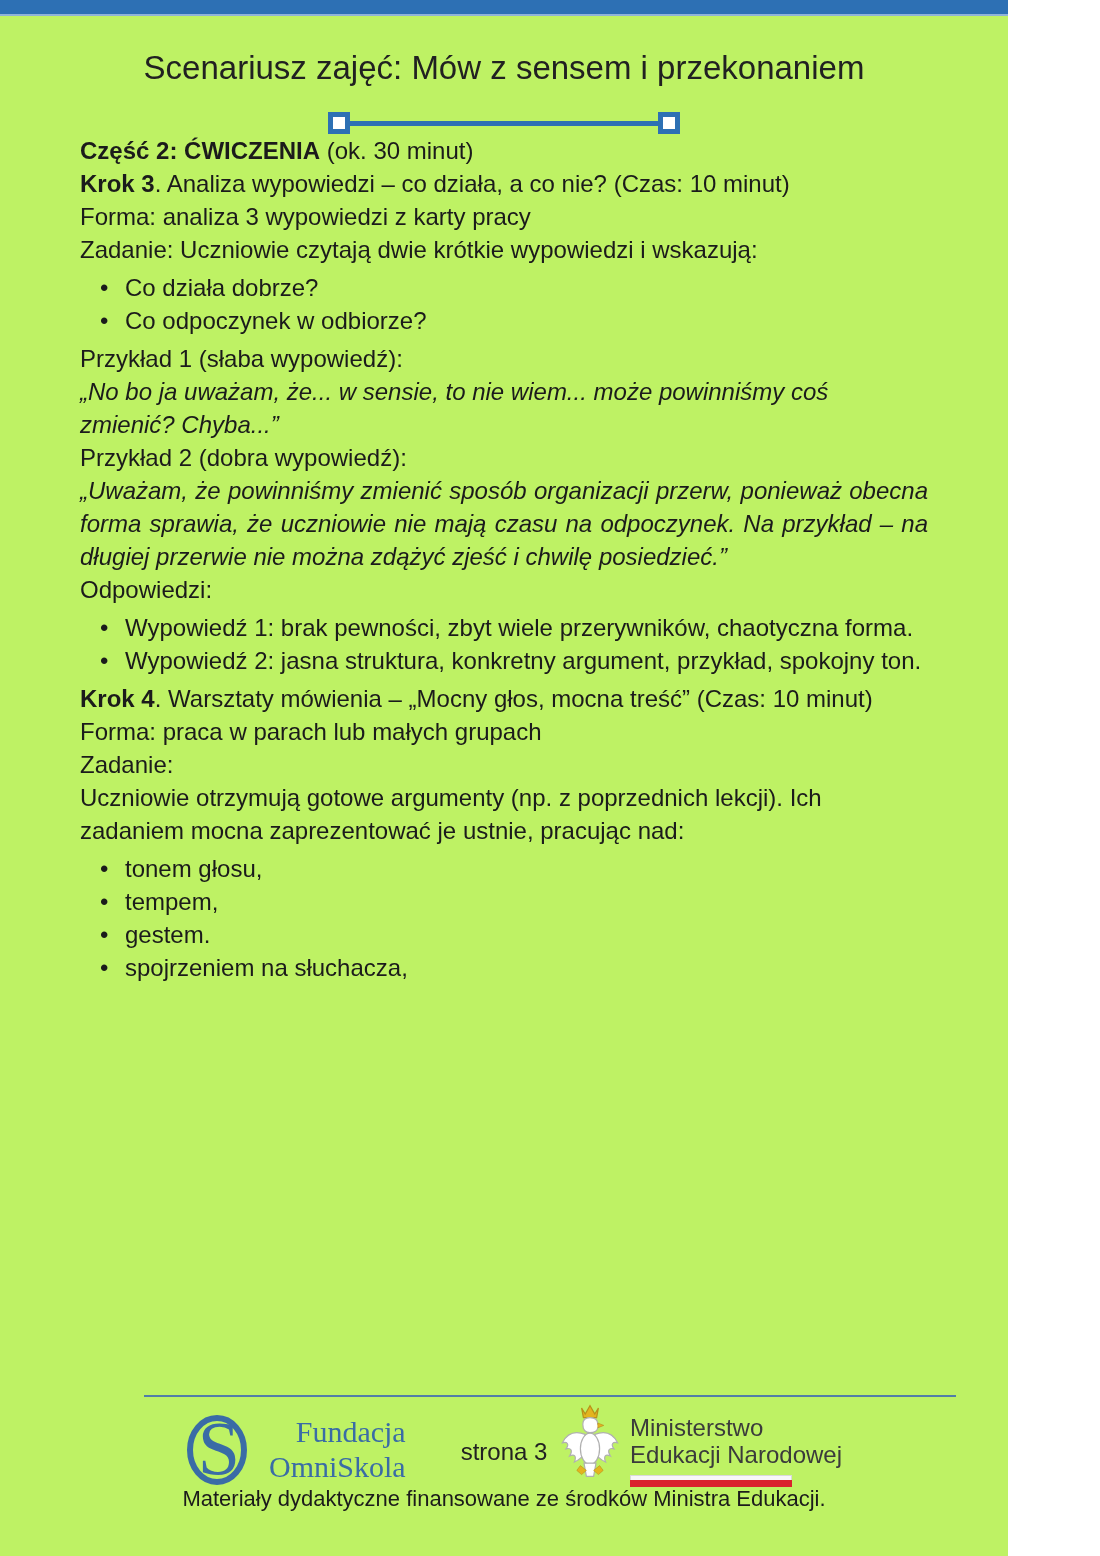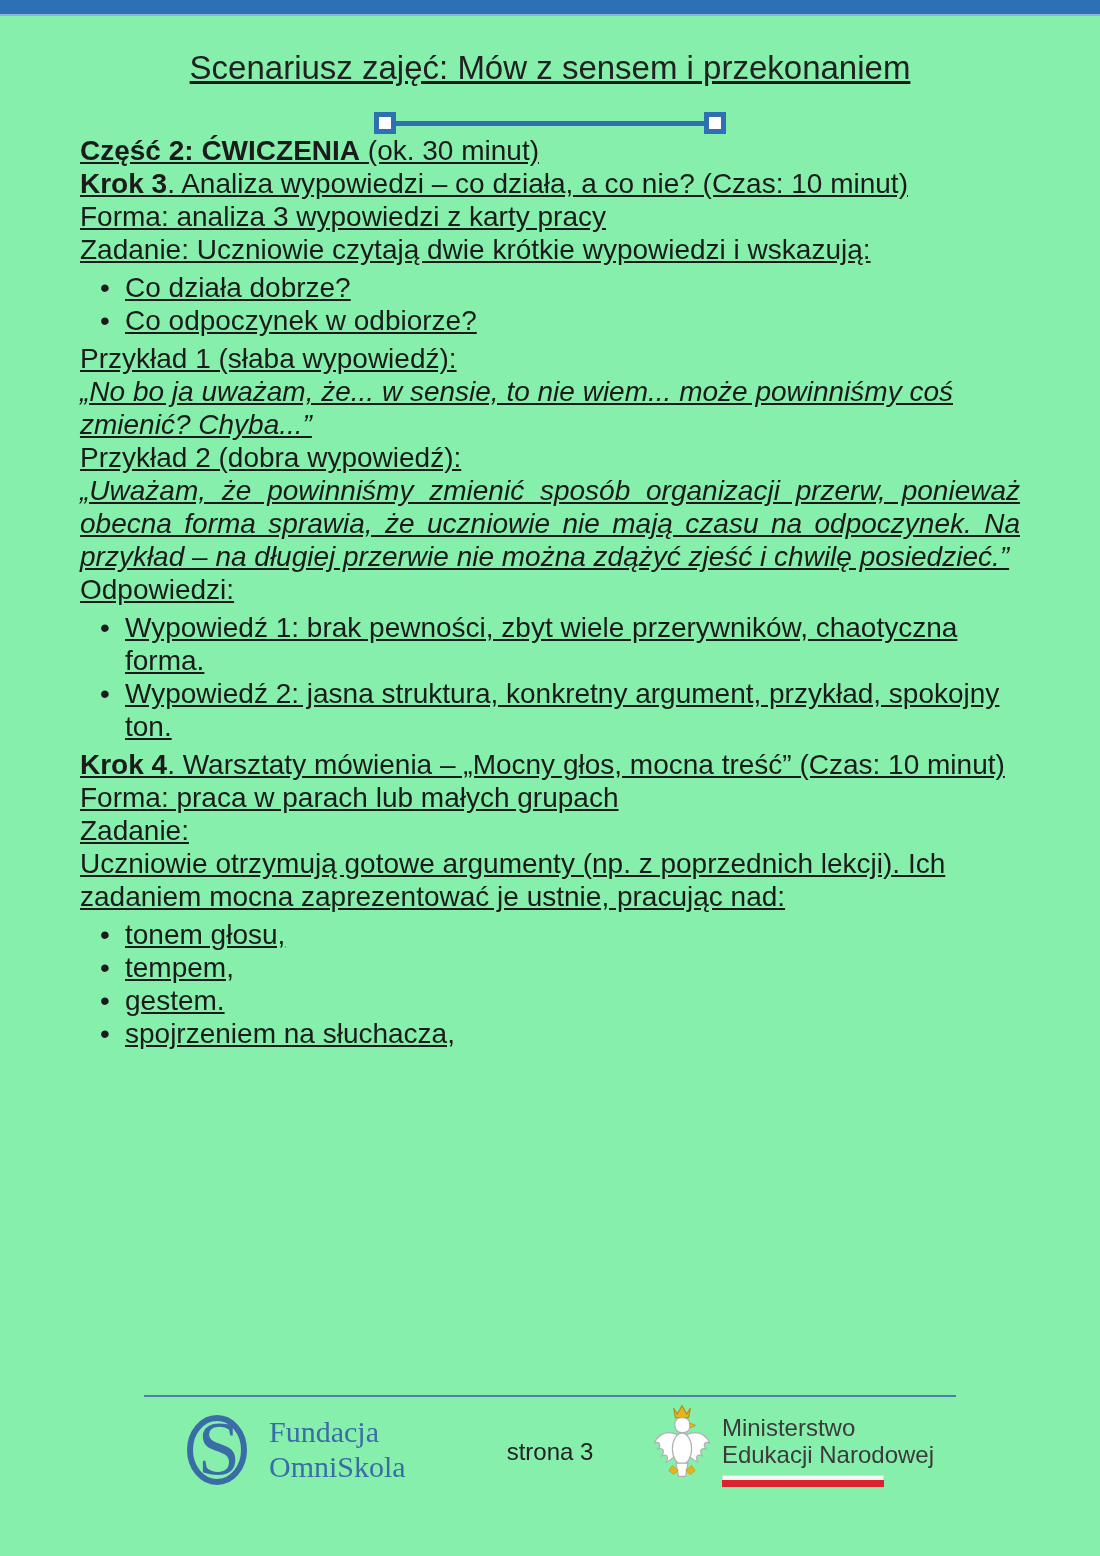--- a/index.html
+++ b/index.html
@@ -1,23 +1,22 @@
 <!DOCTYPE html>
 <html lang="pl"><head>
 <meta charset="utf-8">
 <style>
   html,body{margin:0;padding:0;background:#ffffff;}
   .page{
     position:relative;
-    width:1100px;height:1556px;
-    background:#86efac;
+    width:1008px;height:1556px;
+    background:#bef264;
     font-family:"Liberation Sans", sans-serif;
     color:#1b1b1b;
     overflow:hidden;
-    text-decoration:underline;
   }
   
   .topbar{
     width:100%;height:14px;
     background:#2d70b4;
     border-bottom:2px solid #8fb3d8;
   }
   
   .doc-title{
     margin-top:33px;
@@ -36,21 +35,21 @@
     border:5px solid #2d70b4;
     background:#ffffff;
   }
   .div-line{
     width:308px;height:5px;
     background:#2d70b4;
   }
   
   .content{
     padding:0 80px;
-    font-size:28px;
+    font-size:24px;
     line-height:33px;
   }
   .content p{margin:0;}
   .mt-first{margin-top:76px;}
   .mt-blank{margin-top:33px;}
   .mt-sect{margin-top:40px;}
   .bold{font-weight:700;}
   .italic{font-style:italic;}
   .just{text-align:justify;}
   ul.bullets{
@@ -76,20 +75,21 @@
     background:#517ea8;
   }
   .brand{
     position:absolute;left:183px;top:20px;
     display:flex;align-items:center;gap:12px;
   }
   .brand-text{
     font-family:"Liberation Serif", serif;
     font-size:30px;line-height:35px;
     color:#3a6ca6;
+    text-align:right;
   }
   .page-label{
     position:absolute;left:50%;top:52px;
     transform:translateX(-50%);
     font-size:24px;color:#222222;
   }
   .ministry{
     position:absolute;right:166px;top:16px;
     display:flex;align-items:flex-start;gap:10px;
   }
@@ -204,15 +204,16 @@
           <div>Ministerstwo</div>
           <div>Edukacji Narodowej</div>
         </div>
         <div class="flag">
           <div class="flag-white"></div>
           <div class="flag-red"></div>
         </div>
       </div>
     </div>
 
+    <div class="caption">Materiały dydaktyczne finansowane ze środków Ministra Edukacji.</div>
   </div>
 
 </div>
 
 </body></html>

